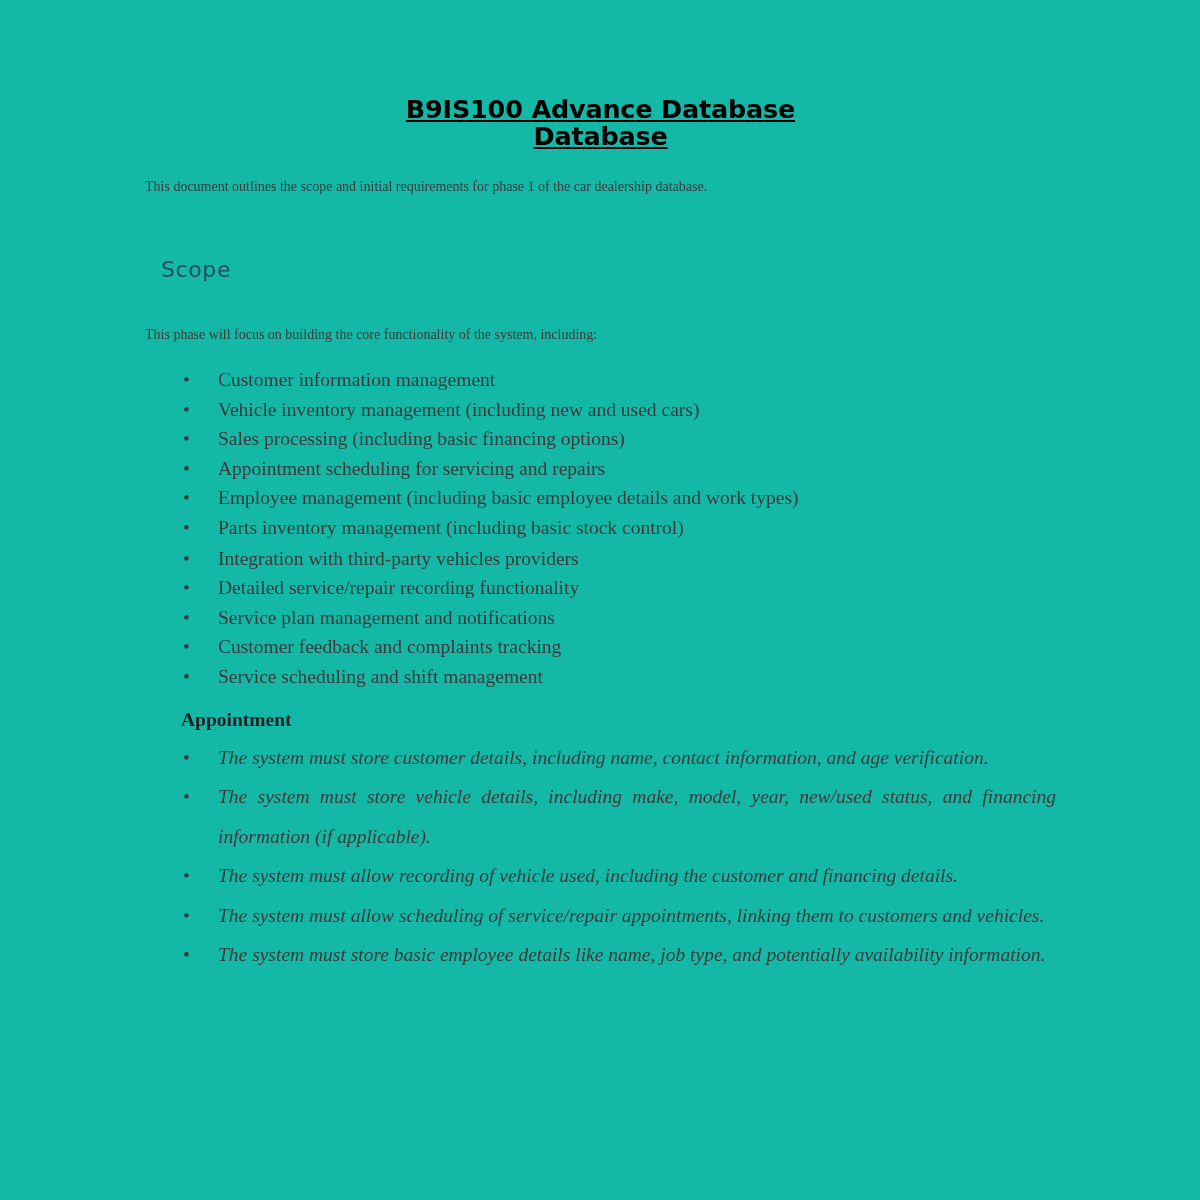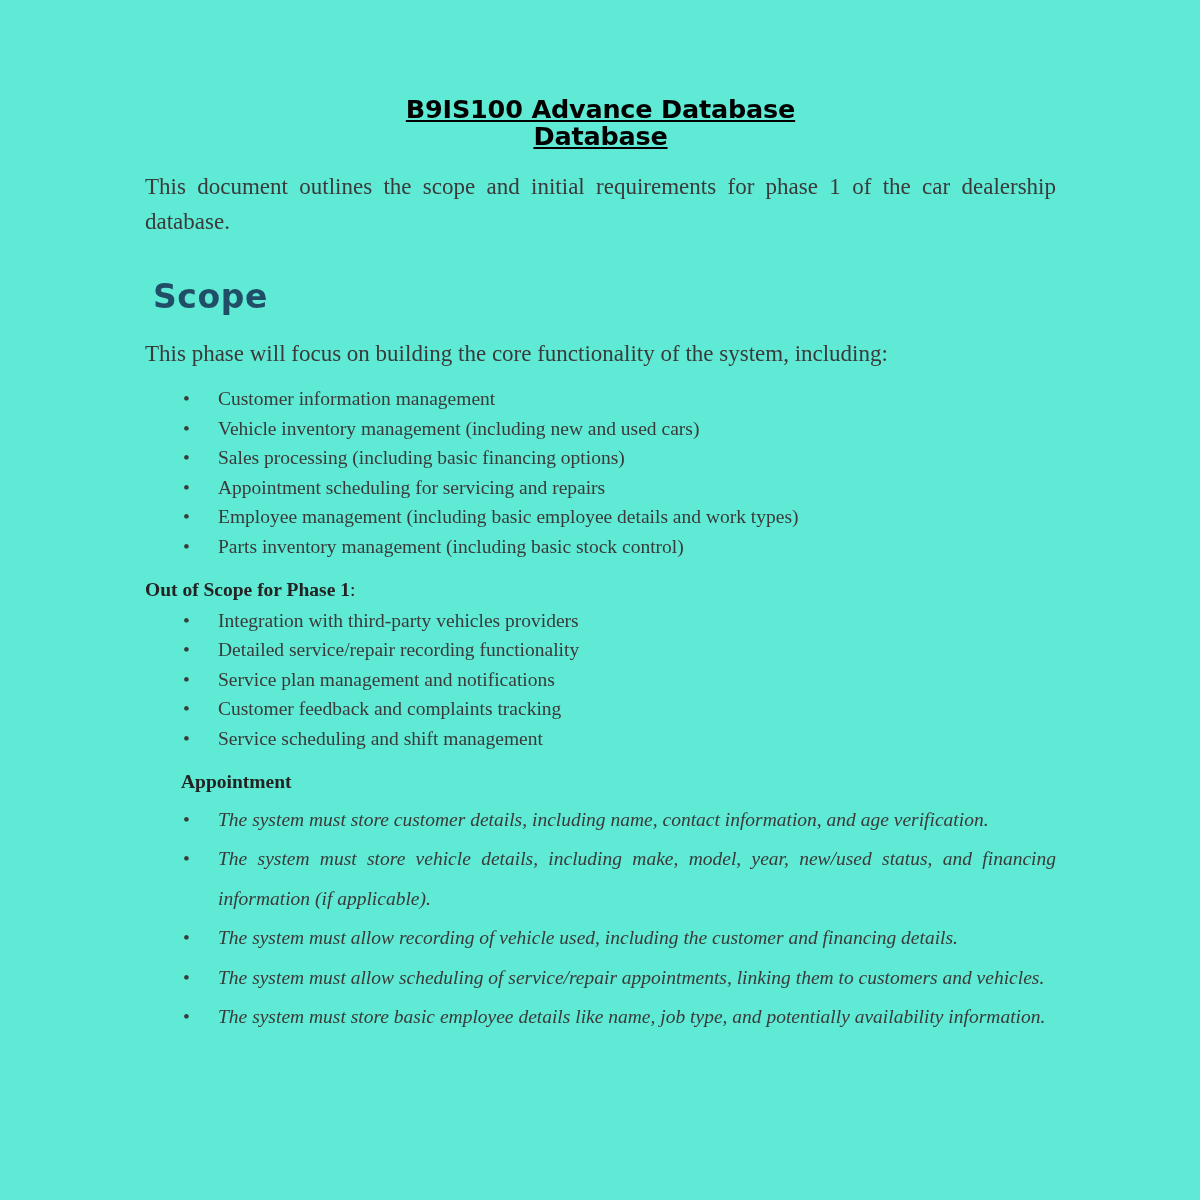--- a/index.html
+++ b/index.html
@@ -16,21 +16,21 @@
     color: #3a3a3a;
     -webkit-font-smoothing: antialiased;
   }
 
   .page {
     position: relative;
     width: 1200px;
     height: 1200px;
     box-sizing: border-box;
     padding: 0;
-    background: #5eead4;
+    background: #14b8a6;
   }
 
   .content {
     position: absolute;
     left: 145px;
     top: 0;
     width: 911px;
   }
 
   
@@ -52,37 +52,37 @@
     text-underline-offset: 2px;
     white-space: nowrap;
   }
   .doc-title .tline-row {
     display: block;
   }
 
   
   p.body-para {
     margin: 0;
-    font-size: 23px;
+    font-size: 14px;
     line-height: 35px;
     text-align: justify;
     text-justify: inter-word;
     color: #3a3a3a;
   }
   .intro-para {
     padding-top: 19px;
   }
 
   
   h1.section-heading {
-    margin: 8px;
+    margin: 16px;
     padding-top: 32px;
     font-family: "DejaVu Sans", "Liberation Sans", sans-serif;
-    font-weight: bold;
-    font-size: 33px;
+    font-weight: normal;
+    font-size: 22px;
     line-height: 36px;
     letter-spacing: 0.6px;
     color: #1f4e66;
   }
 
   .lead-para {
     padding-top: 13px;
   }
 
   
@@ -195,21 +195,20 @@
       <li>
         <span class="bullet-marker">•</span>
         <span class="bullet-text">Employee management (including basic employee details and work types)</span>
       </li>
       <li>
         <span class="bullet-marker">•</span>
         <span class="bullet-text">Parts inventory management (including basic stock control)</span>
       </li>
     </ul>
 
-    <p class="subhead subhead-outscope"><span>Out of Scope for Phase 1</span><span class="plain">:</span></p>
 
     <ul class="bullets list-tight out-scope-list">
       <li>
         <span class="bullet-marker">•</span>
         <span class="bullet-text">Integration with third-party vehicles providers</span>
       </li>
       <li>
         <span class="bullet-marker">•</span>
         <span class="bullet-text">Detailed service/repair recording functionality</span>
       </li>

